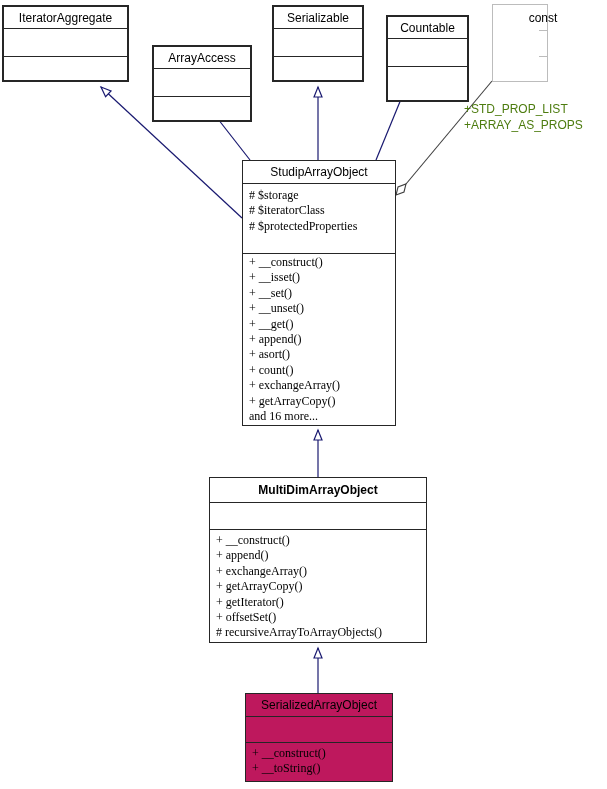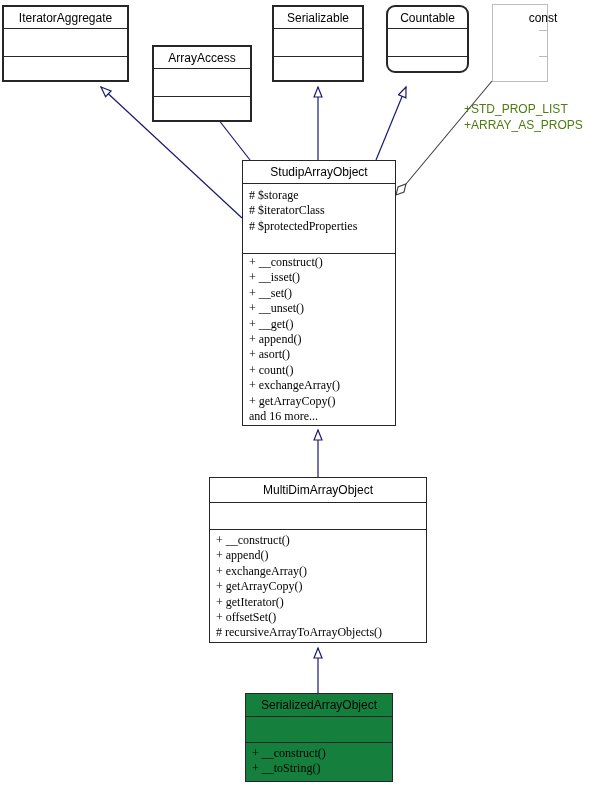--- a/index.html
+++ b/index.html
@@ -19,39 +19,39 @@
   }
   .comp{border-top:1px solid #262626;box-sizing:border-box;}
   .row{padding:0 6px;line-height:15.4px;white-space:nowrap;font-family:Liberation Serif, serif;}
   
   .iface .title{height:21px;}
   .iface .c1{height:28px;}
   .iface .c2{flex:1;}
   #box-iterator-aggregate{left:2px;top:5px;width:127px;height:77px;}
   #box-array-access{left:152px;top:5px;width:100px;height:77px;margin-top:40px;}
   #box-serializable{left:272px;top:5px;width:92px;height:77px;}
-  #box-countable{left:386px;top:5px;width:83px;height:68px;border-radius:9px;}
+  #box-countable{left:386px;top:15px;width:83px;height:87px;}
   
   #box-const{left:492px;top:4px;width:56px;height:78px;border:1px solid #bcbcbc;padding-left:46px;}
   #box-const .title{height:25px;}
   #box-const .comp{border-top:1px solid #bcbcbc;}
   #box-const .c1{height:26px;}
   #box-const .c2{flex:1;}
   
   .cls{border-width:1.5px;}
   .cls .comp{border-top:1.5px solid #262626;}
   #box-studip{left:242px;top:160px;width:154px;height:266px;}
   #box-studip .title{height:22px;}
   #box-studip .attrs{height:70px;padding-top:4px;}
   #box-studip .methods{flex:1;padding-top:1px;}
   #box-multidim{left:209px;top:477px;width:218px;height:166px;}
-  #box-multidim .title{height:24px;}
+  #box-multidim .title{height:24px;font-weight:bold;}
   #box-multidim .attrs{height:27px;}
   #box-multidim .methods{flex:1;padding-top:3px;}
-  #box-serialized{left:245px;top:693px;width:148px;height:89px;background:#15803d;}
+  #box-serialized{left:245px;top:693px;width:148px;height:89px;background:#be185d;}
   #box-serialized .title{height:22px;}
   #box-serialized .attrs{height:26px;}
   #box-serialized .methods{flex:1;padding-top:3px;}
   
   #edge-labels{
     position:absolute;left:464px;top:102px;width:142px;
     line-height:15.5px;white-space:nowrap;text-align:left;color:#4d7c0f;
   }
 </style>
 </head>

